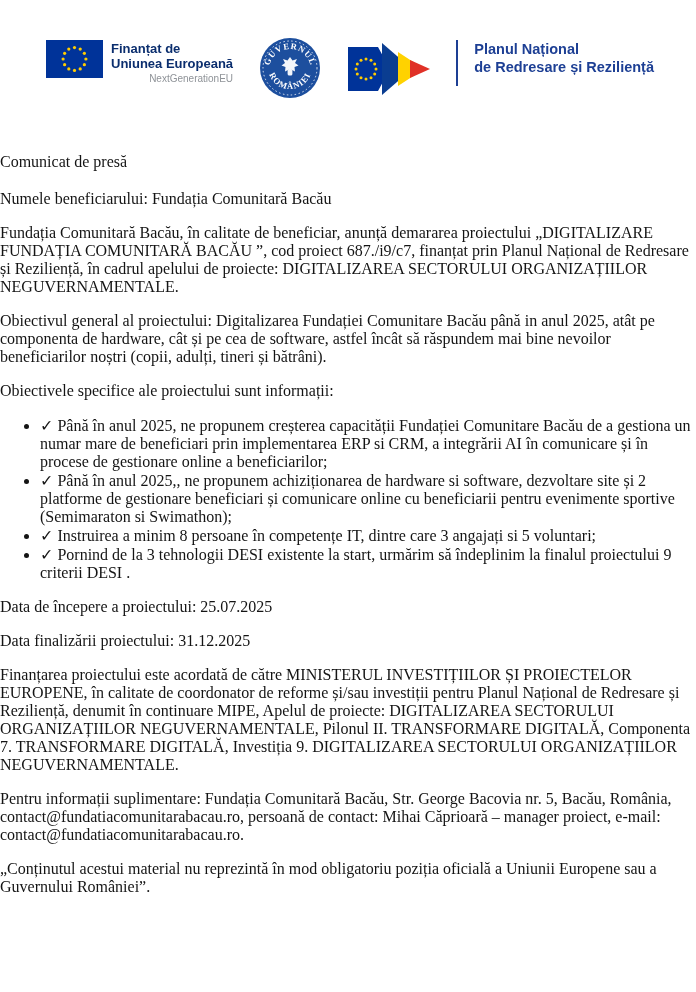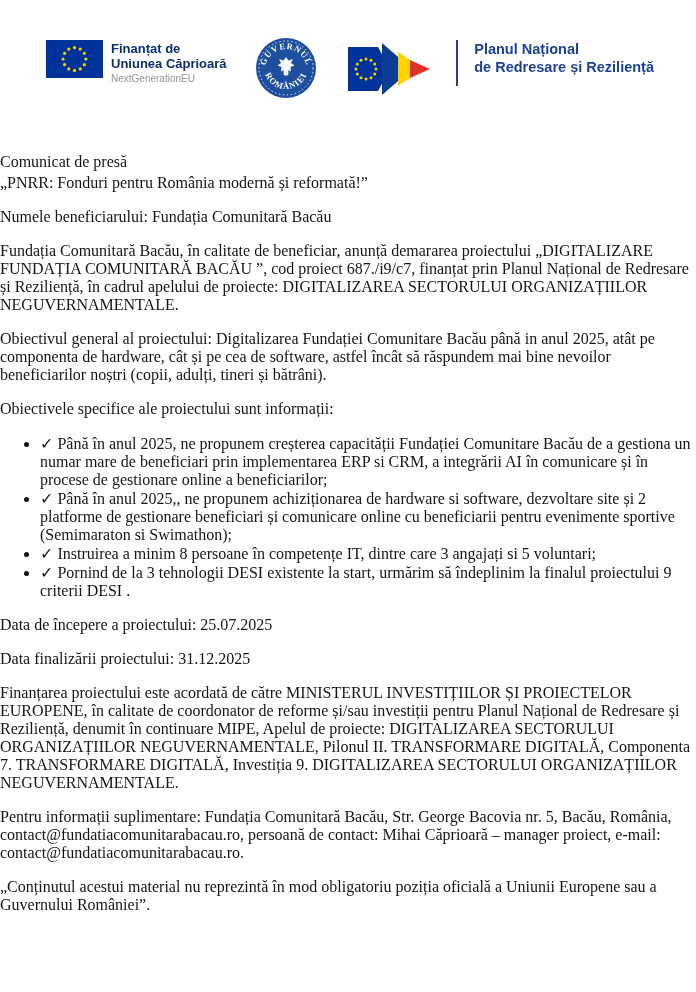--- a/index.html
+++ b/index.html
@@ -5,21 +5,21 @@
   html,body{margin:0;padding:0;background:#ffffff;}
   .page{position:relative;width:696px;height:992px;background:#ffffff;overflow:hidden;
         font-family:"Liberation Serif",serif;color:#141414;}
 
   
   .logos{display:flex;align-items:flex-start;justify-content:space-between;
          padding:40px 42px 0 46px;height:64px;}
   .eu-logo{display:flex;align-items:flex-start;gap:8px;}
   .eu-text{font-family:"Liberation Sans",sans-serif;line-height:1.15;padding-top:2px;}
   .eu-text .l1,.eu-text .l2{font-size:13px;font-weight:bold;color:#0b2e6e;}
-  .eu-text .l3{font-size:10px;color:#8f9398;margin-top:1px;}
+  .eu-text .l3{font-size:10px;color:#8f9398;margin-top:1px;text-align:right;}
   .gov-seal{margin-top:-3px;}
   .pnrr-logo{display:flex;gap:16px;}
   .pnrr-divider{width:2px;height:46px;background:#1d3f94;}
   .pnrr-text{font-family:"Liberation Sans",sans-serif;font-weight:bold;color:#1d3f94;
              font-size:14.5px;line-height:1.25;}
 
   
   .banner{margin-top:46px;height:24px;display:flex;align-items:center;justify-content:flex-start;
           background:linear-gradient(180deg,#82a4e2 0%,#5d88d6 55%,#5widt0;} 
   .banner{background:linear-gradient(180deg,#82a4e2 0%,#5d88d6 55%,#4f7ccd 100%);
@@ -66,21 +66,21 @@
           <circle cx="30" cy="32" r="1.7"></circle>
             <circle cx="24" cy="30.4" r="1.7"></circle>
           <circle cx="19.6" cy="26" r="1.7"></circle>
             <circle cx="18" cy="20" r="1.7"></circle>
           <circle cx="19.6" cy="14" r="1.7"></circle>
             <circle cx="24" cy="9.6" r="1.7"></circle>
         </g>
       </svg>
       <div class="eu-text">
         <div class="l1">Finanțat de</div>
-        <div class="l2">Uniunea Căprioară</div>
+        <div class="l2">Uniunea Europeană</div>
         <div class="l3">NextGenerationEU</div>
       </div>
     </div>
 
     <svg class="gov-seal" width="62" height="62" viewBox="0 0 62 62">
       <defs>
         <path id="arcTop" d="M 10 33 A 21 21 0 0 1 52 33"></path>
         <path id="arcBot" d="M 9 30 A 22 22 0 0 0 53 30"></path>
       </defs>
       <circle cx="31" cy="31" r="30" fill="#1d4f9e"></circle>
@@ -124,21 +124,20 @@
         <div>Planul Național</div>
         <div>de Redresare și Reziliență</div>
       </div>
     </div>
   </div>
 
   <div class="banner">
     <span class="banner-title">Comunicat de presă</span>
   </div>
 
-  <div class="headline">„PNRR: Fonduri pentru România modernă și reformată!”</div>
 
   <div class="doc">
     <p class="para gap-after"><span class="b">Numele beneficiarului:</span><span> Fundația Comunitară Bacău</span></p>
     <p class="para"><span>Fundația Comunitară Bacău, în calitate de beneficiar, anunță demararea proiectului </span><span class="b i">„DIGITALIZARE FUNDAȚIA COMUNITARĂ BACĂU ”</span><span>, cod proiect 687./i9/c7, finanțat prin Planul Național de Redresare și Reziliență, în cadrul apelului de proiecte: </span><span class="b">DIGITALIZAREA SECTORULUI ORGANIZAȚIILOR NEGUVERNAMENTALE.</span></p>
     <p class="para"><span class="b">Obiectivul general al proiectului</span><span>: Digitalizarea Fundației Comunitare Bacău până in anul 2025, atât pe componenta de hardware, cât și pe cea de software, astfel încât să răspundem mai bine nevoilor beneficiarilor noștri (copii, adulți, tineri și bătrâni).</span></p>
     <p class="para bold-line">Obiectivele specifice ale proiectului sunt informații:</p>
     <ul class="objectives">
       <li>
         <span class="check">✓</span>
         <span>Până în anul 2025, ne propunem creșterea capacității Fundației Comunitare Bacău de a gestiona un numar mare de beneficiari prin implementarea ERP si CRM, a integrării AI în comunicare și în procese de gestionare online a beneficiarilor;</span>

